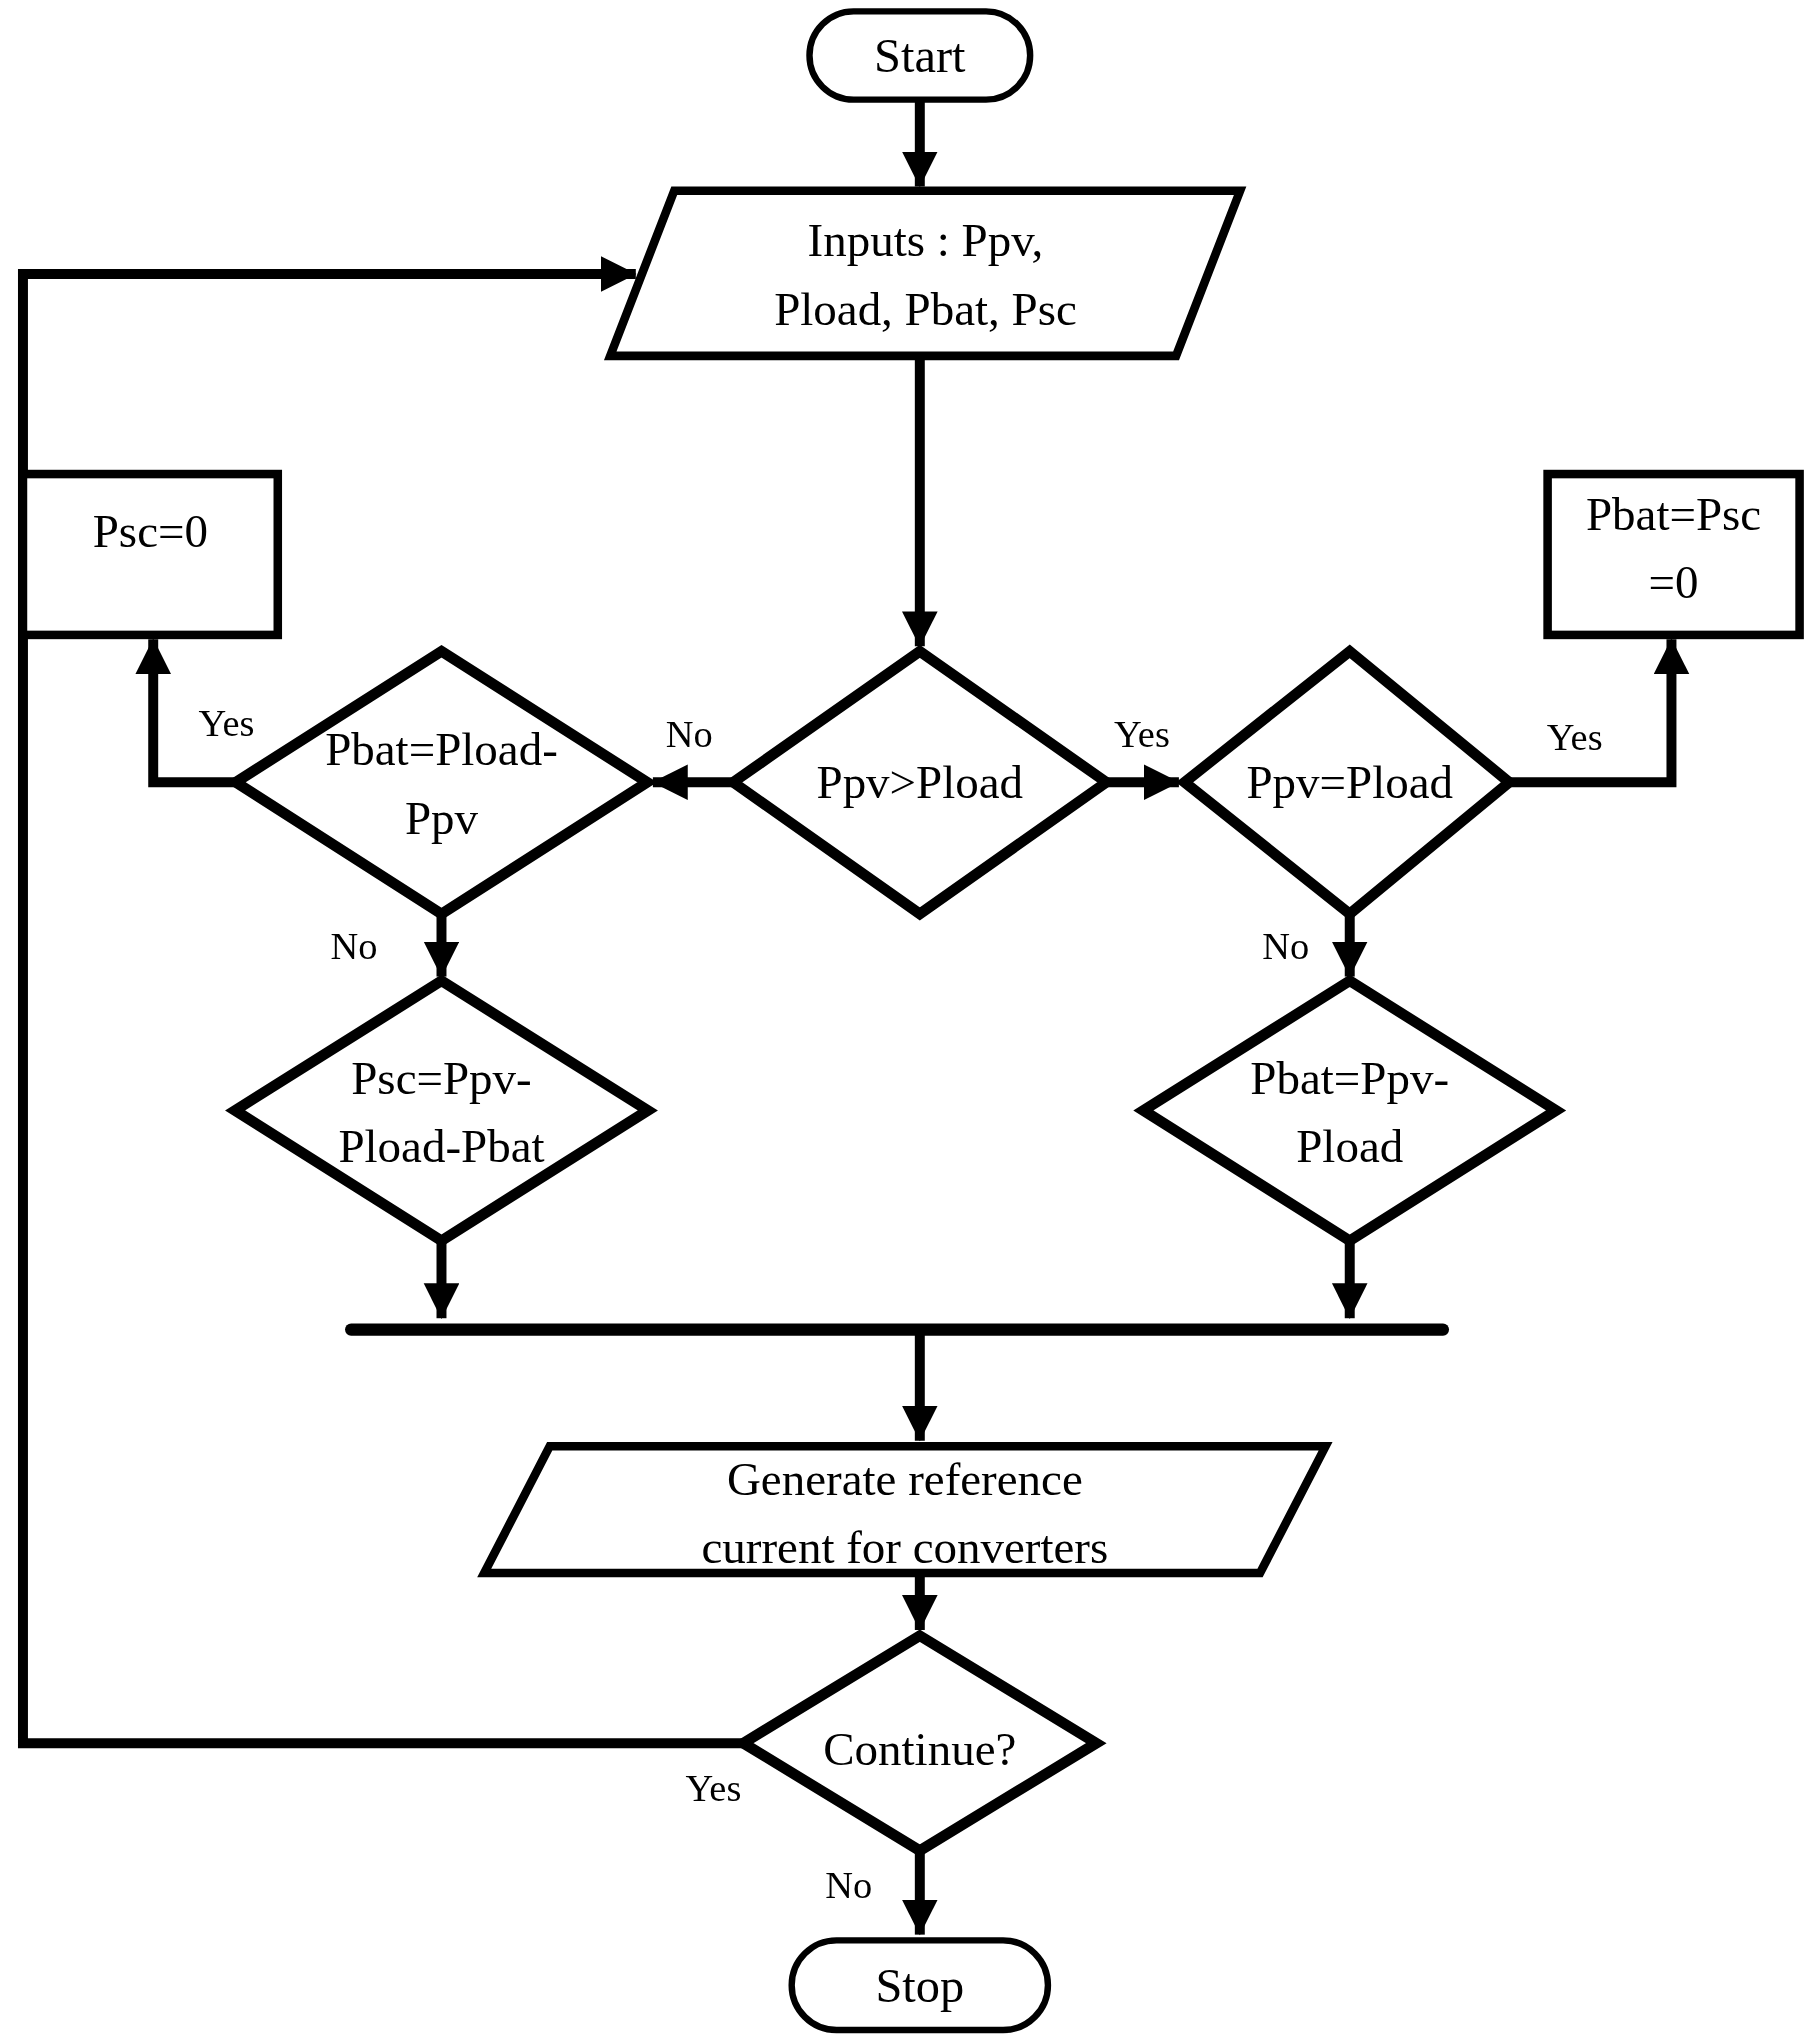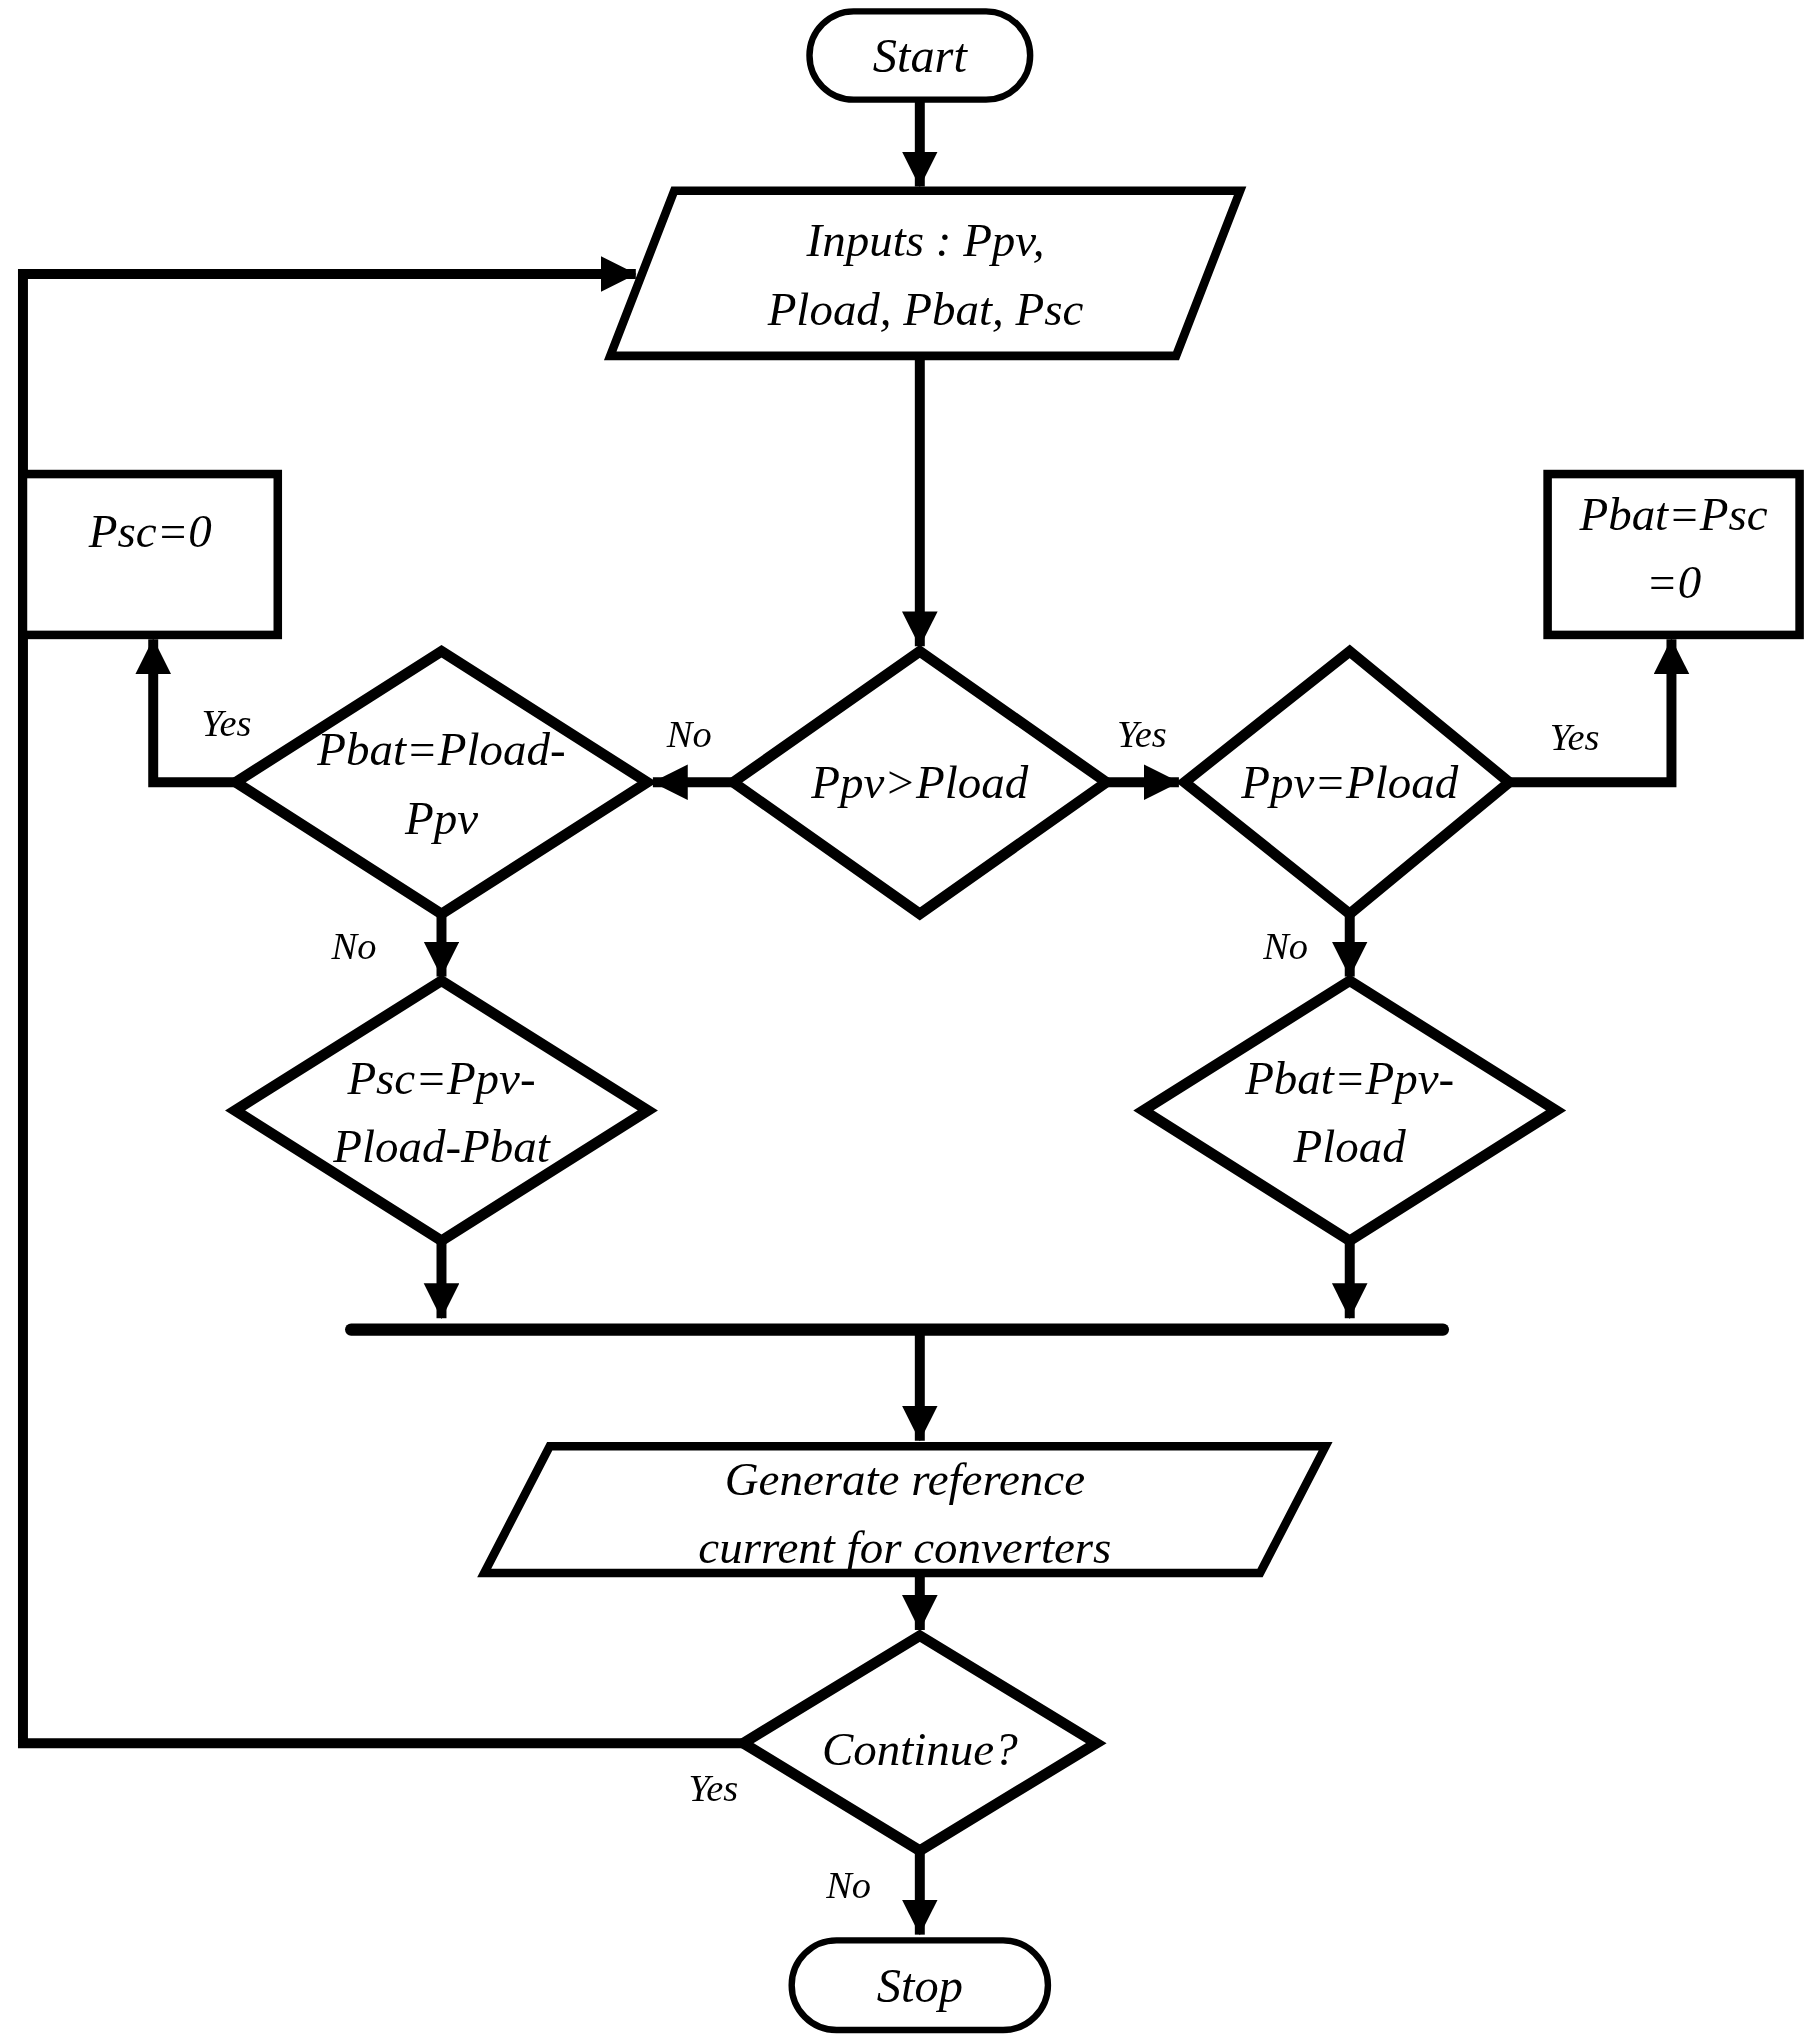--- a/index.html
+++ b/index.html
@@ -5,21 +5,20 @@
   html, body {
     margin: 0;
     padding: 0;
     background: #ffffff;
   }
   .page {
     width: 1814px;
     height: 2035px;
     background: #ffffff;
     position: relative;
-    font-style: italic;
   }
   svg { display: block; }
 
   
   .edge {
     stroke: #000000;
     stroke-width: 14;
     fill: none;
   }
   .merge-bar {

